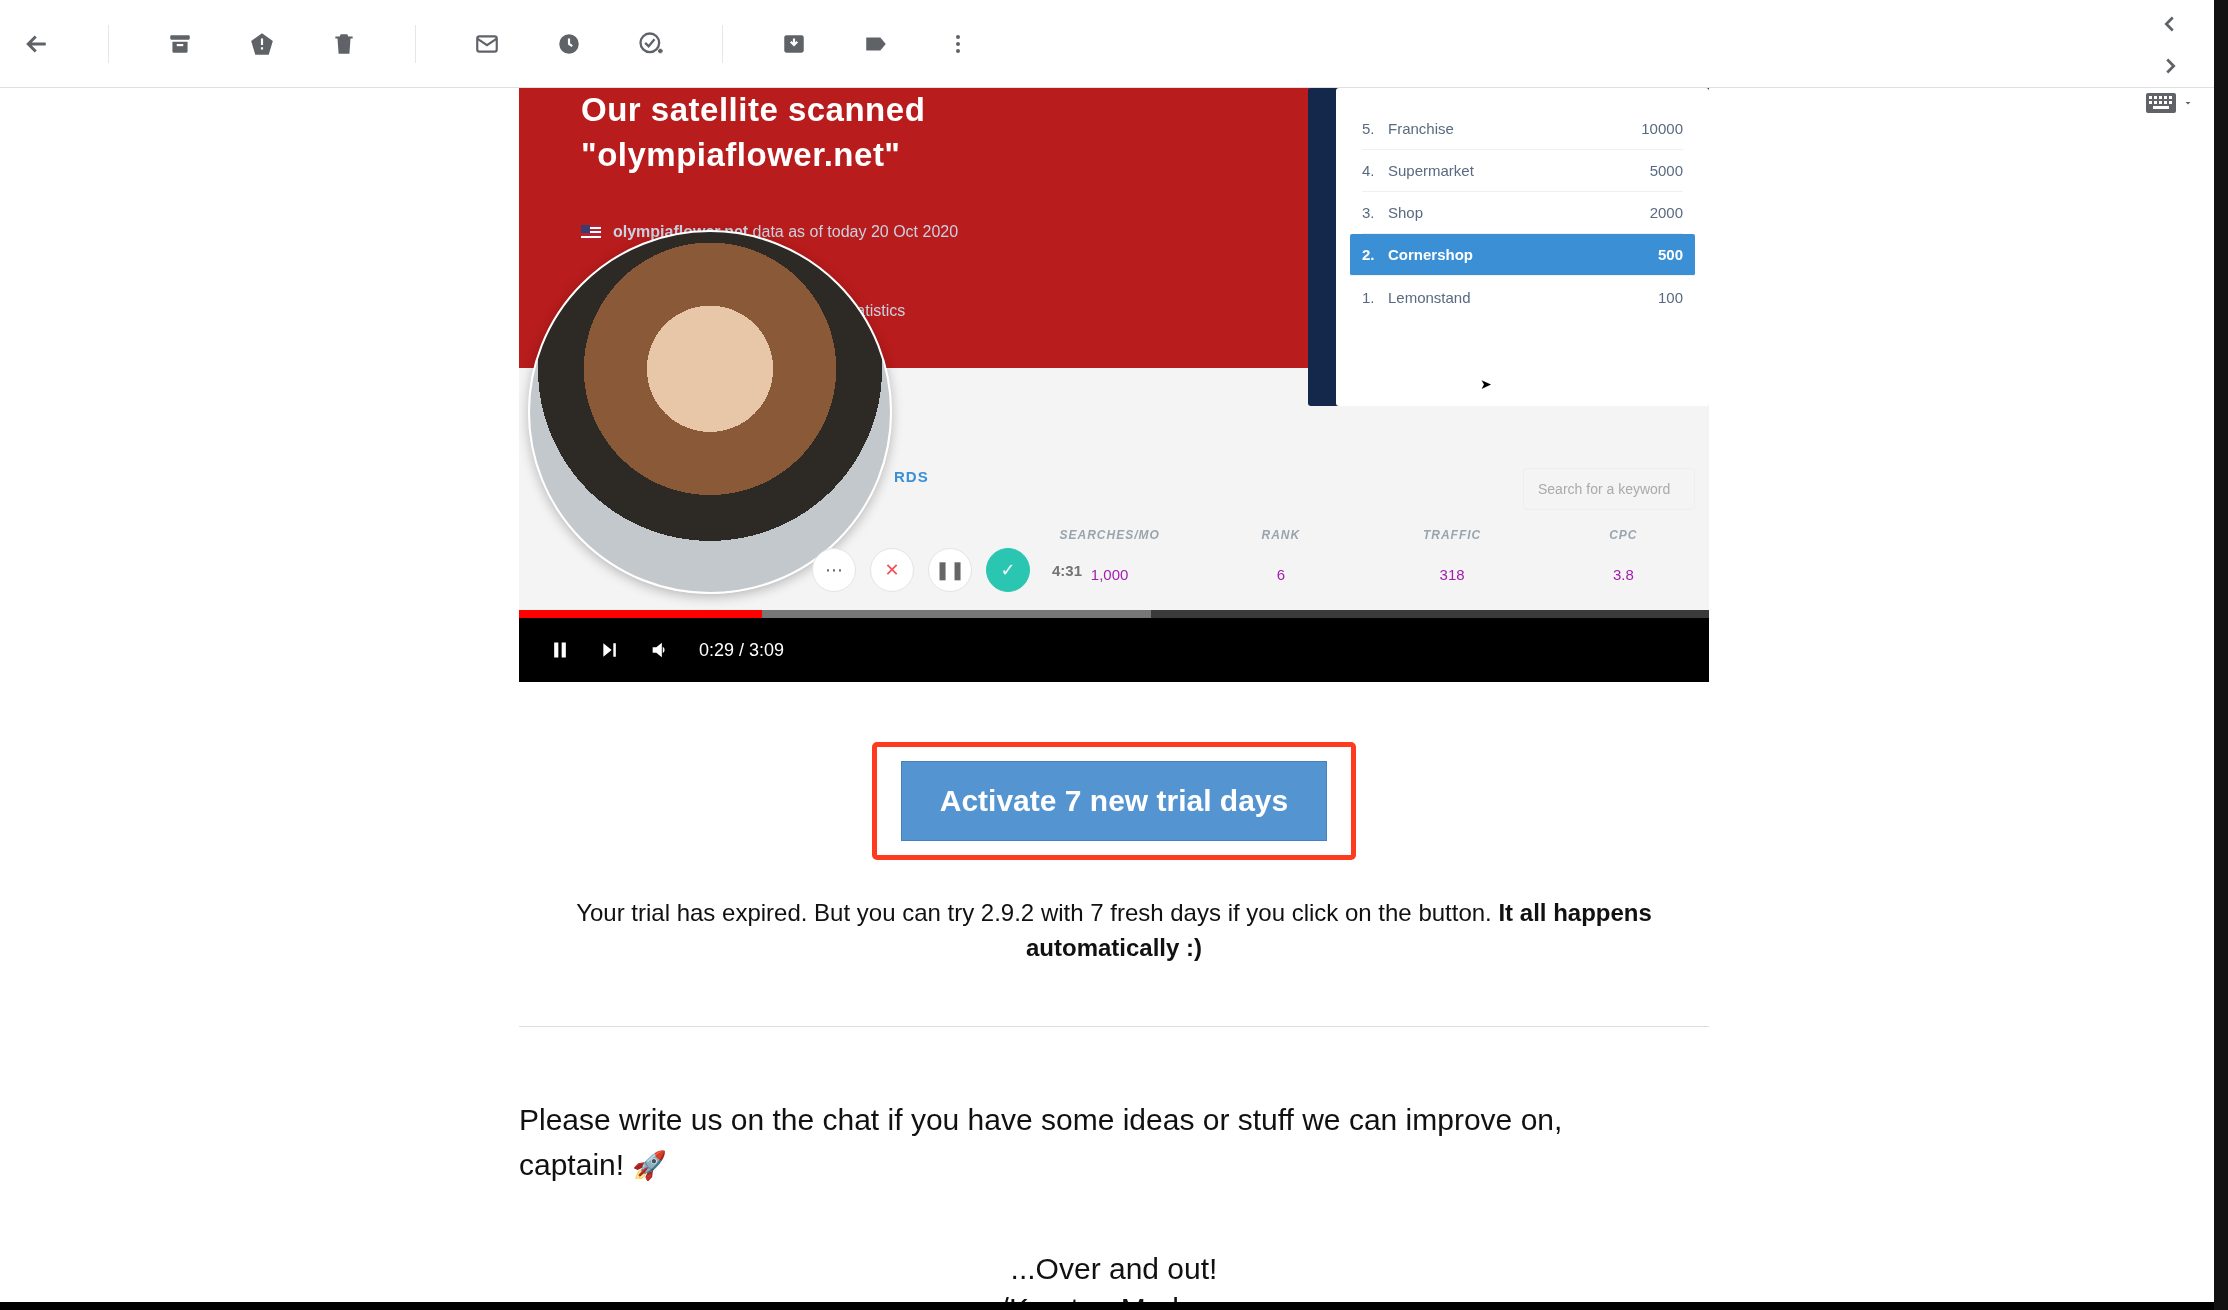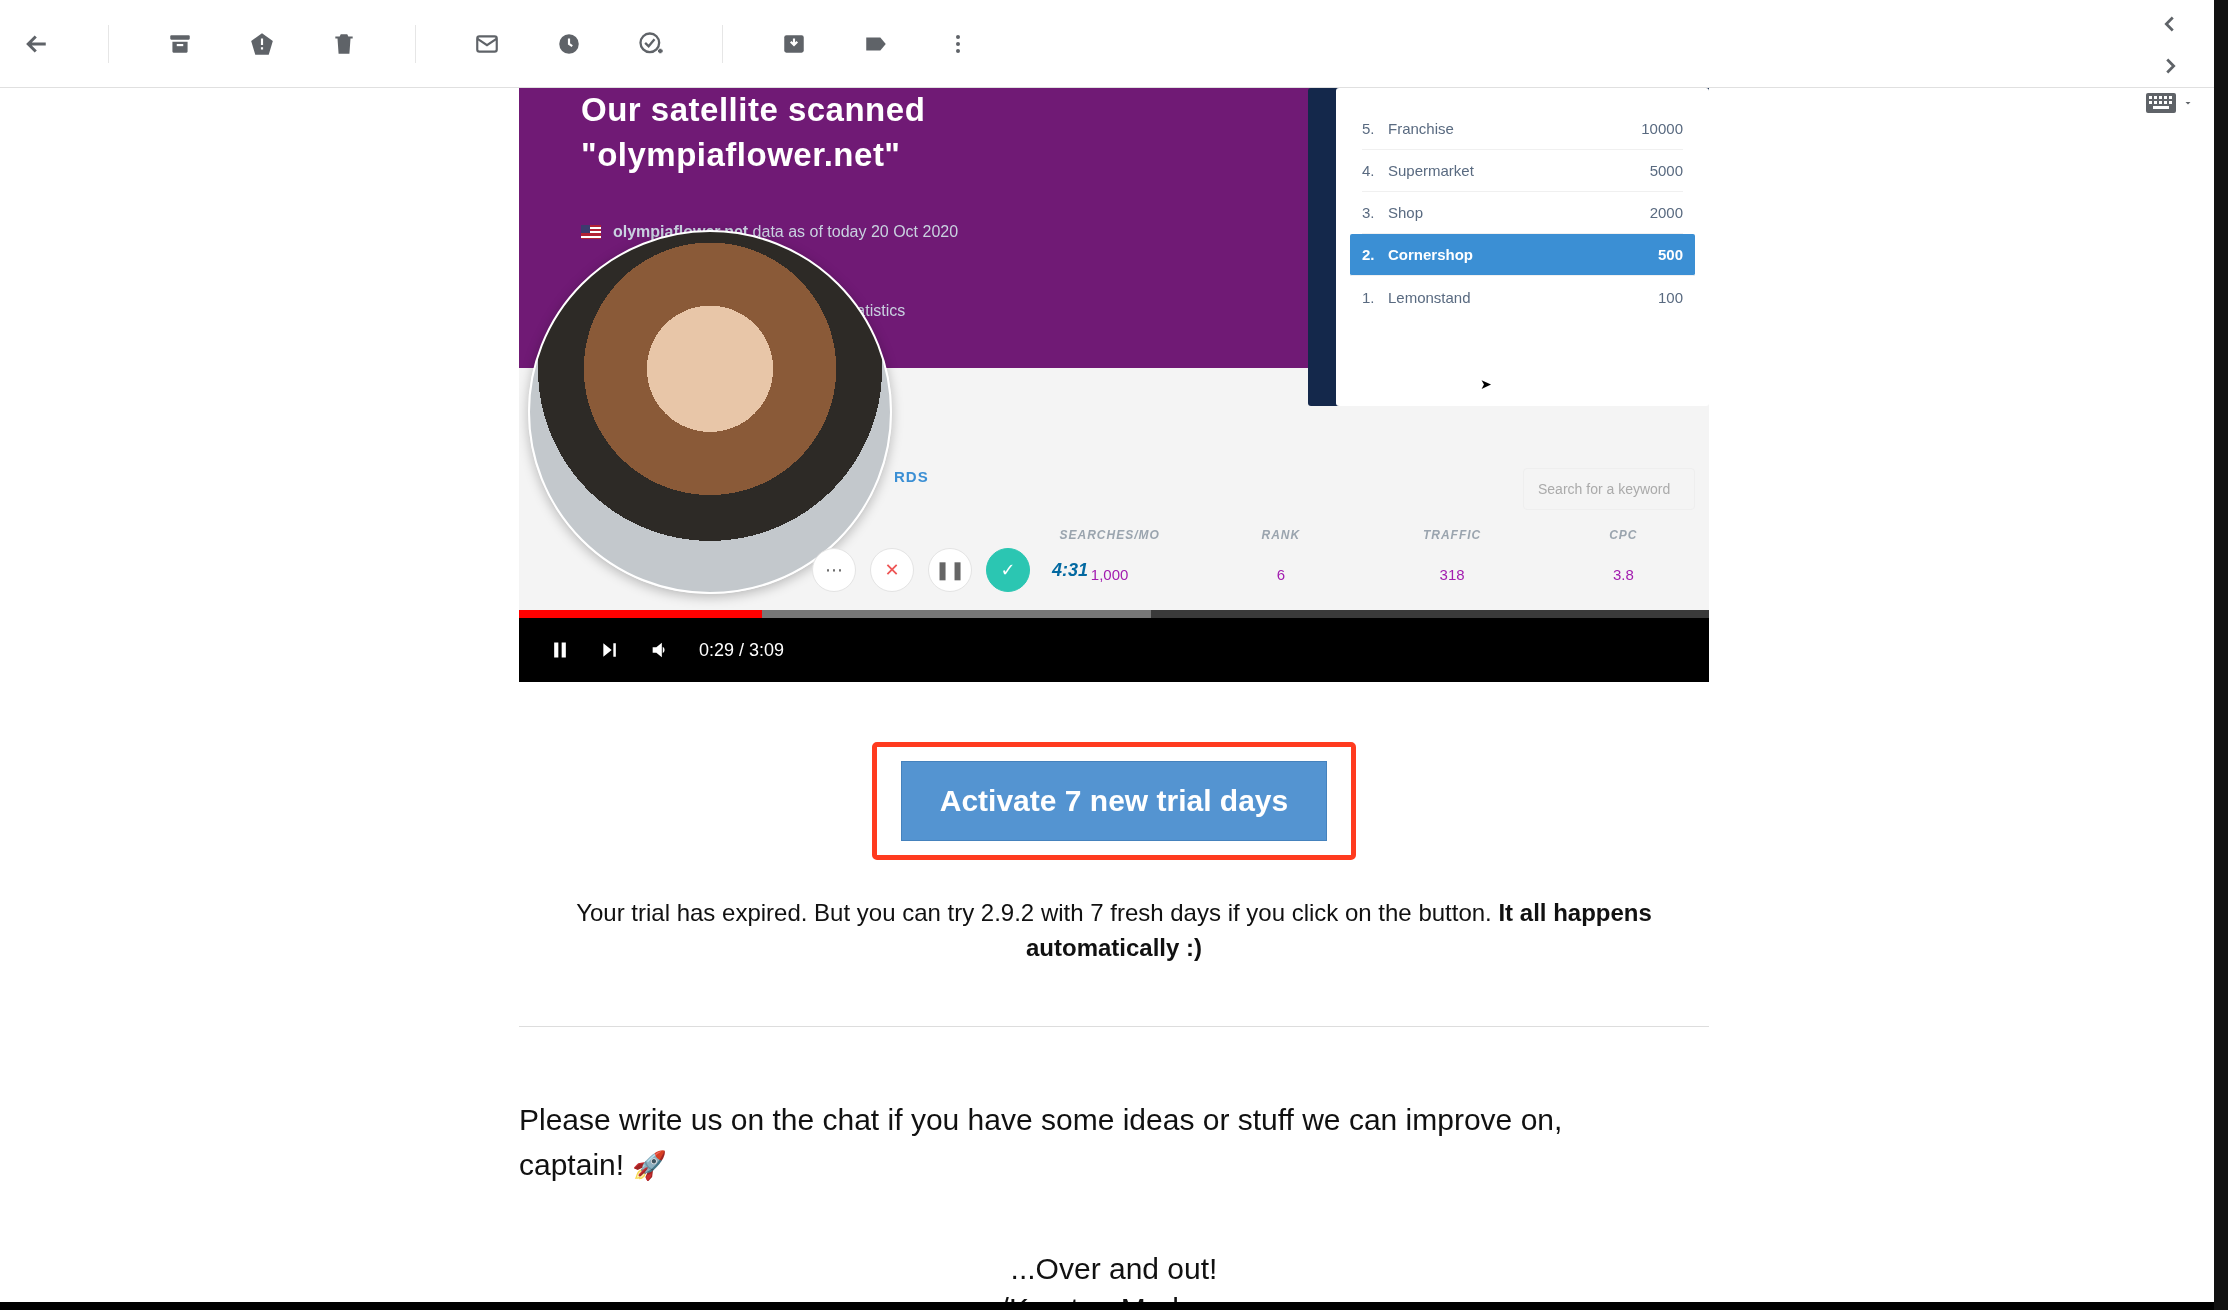--- a/index.html
+++ b/index.html
@@ -14,21 +14,21 @@
 .page-counter { font-size: 20px; color: #5f6368; margin-right: 10px; }
 .kbd { display:flex; align-items:center; gap:6px; color:#5f6368; }
 
 
 .content { width: 100%; display: flex; flex-direction: column; align-items: center; }
 .email-body { width: 1190px; }
 
 
 .video-card { width: 1190px; position: relative; }
 .vc-upper { height: 522px; background: #f4f4f4; position: relative; overflow:hidden; }
-.vc-hero { position:absolute; left:0; top:0; width:805px; height:280px; background:#701a75; color:#fff; padding:0 62px; }
+.vc-hero { position:absolute; left:0; top:0; width:805px; height:280px; background:#b91c1c; color:#fff; padding:0 62px; }
 .vc-hero h2 { font-size:33px; font-weight:700; line-height:1.35; letter-spacing:0.5px; }
 .vc-hero .meta { margin-top:46px; font-size:16px; color:#c9d2e0; display:flex; align-items:center; gap:12px;}
 .vc-hero .flag { width:20px; height:14px; background: linear-gradient(to bottom,#b22234 0 15%,#fff 15% 30%,#b22234 30% 45%,#fff 45% 60%,#b22234 60% 75%,#fff 75% 90%,#b22234 90% 100%); position:relative;}
 .vc-hero .flag::before{content:"";position:absolute;left:0;top:0;width:9px;height:8px;background:#3c3b6e;}
 .vc-hero .linkstat { position:absolute; bottom:48px; left:300px; font-size:16px; color:#c9d2e0;}
 
 .vc-rightpanel { position:absolute; left:805px; top:0; width:385px; height:280px; background:#14284b;}
 .vc-listbox { position:absolute; left:817px; top:0; width:373px; height:318px; background:#fff; border-radius:3px; padding:20px 26px 10px 26px; box-shadow: -28px 0 0 #14284b; }
 .list-row { display:flex; align-items:center; height:42px; font-size:15px; color:#596a80; border-bottom:1px solid #f0f0f0;}
 .list-row.selected { background:#3b8fd4; color:#fff; border-radius:2px; padding:0 12px; margin:0 -12px; font-weight:600;}
@@ -46,21 +46,21 @@
 .metric-header { position:absolute; left:505px; top:440px; right:0; display:flex; font-size:12px; color:#9aa4ae; letter-spacing:1px; font-weight:700;font-style:italic;}
 .metric-header div { flex:1; text-align:center;}
 .metric-row { position:absolute; left:505px; top:478px; right:0; display:flex; font-size:15px; color:#a21caf;}
 .metric-row div { flex:1; text-align:center;}
 
 
 .chips { position:absolute; left:293px; top:460px; display:flex; gap:14px; align-items:center;}
 .chip { width:44px; height:44px; border-radius:50%; background:#fff; border:1px solid #e4e4e4; display:flex; align-items:center; justify-content:center; font-size:18px; color:#666;}
 .chip.red { color:#e55; }
 .chip.teal { background:#2bc6b2; border-color:#2bc6b2; color:#fff;}
-.chip.time { border:none; background:transparent; font-size:18px; font-weight:700; color:#0369a1; width:auto; padding:0 8px;font-style:italic;}
+.chip.time { border:none; background:transparent; font-size:15px; font-weight:700; color:#737373; width:auto; padding:0 8px;}
 
 
 .vbar-progress { height: 8px; background:#3a3a3a; position:relative; }
 .vbar-progress .loaded { position:absolute; left:0; top:0; height:100%; width:632px; background:#777;}
 .vbar-progress .played { position:absolute; left:0; top:0; height:100%; width:243px; background:#ff0000;}
 .vbar { height:64px; background:#000; display:flex; align-items:center; gap:28px; padding:0 30px; color:#fff;}
 .vctrl { width:22px; height:22px; display:flex; align-items:center; justify-content:center; cursor:pointer;}
 .vtime { font-size:18px; }
 
 

